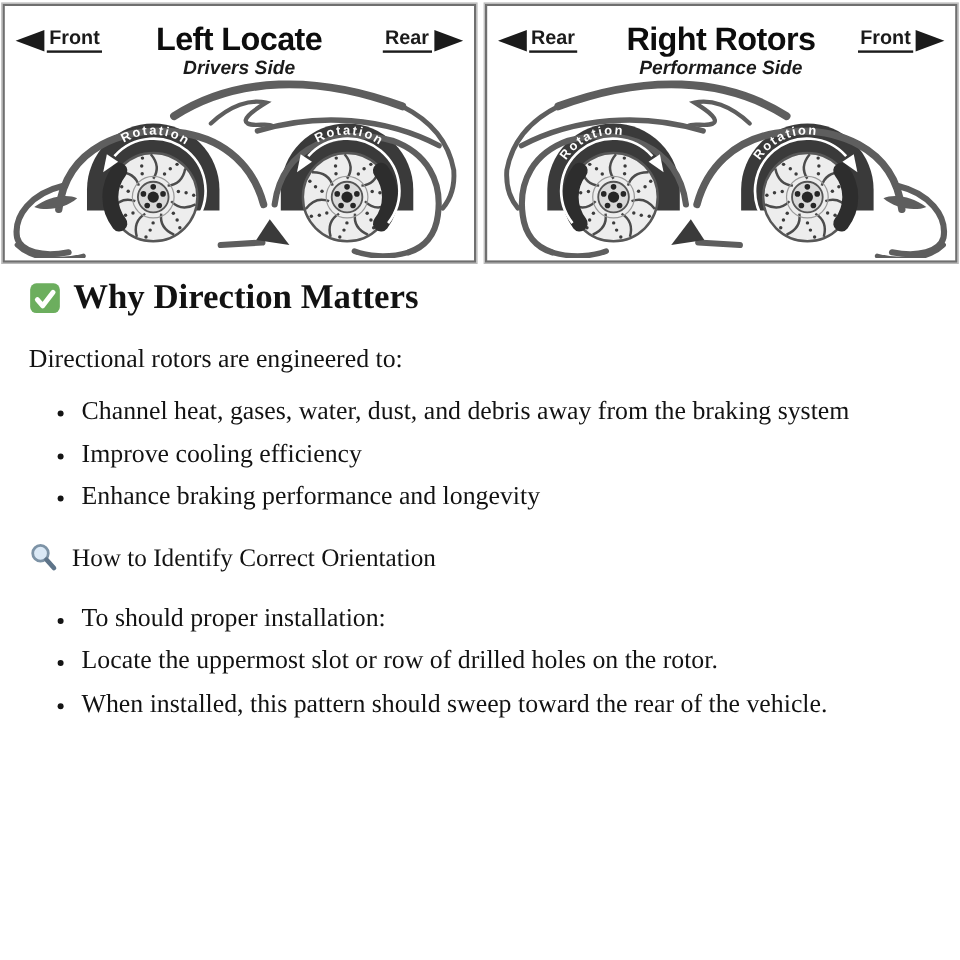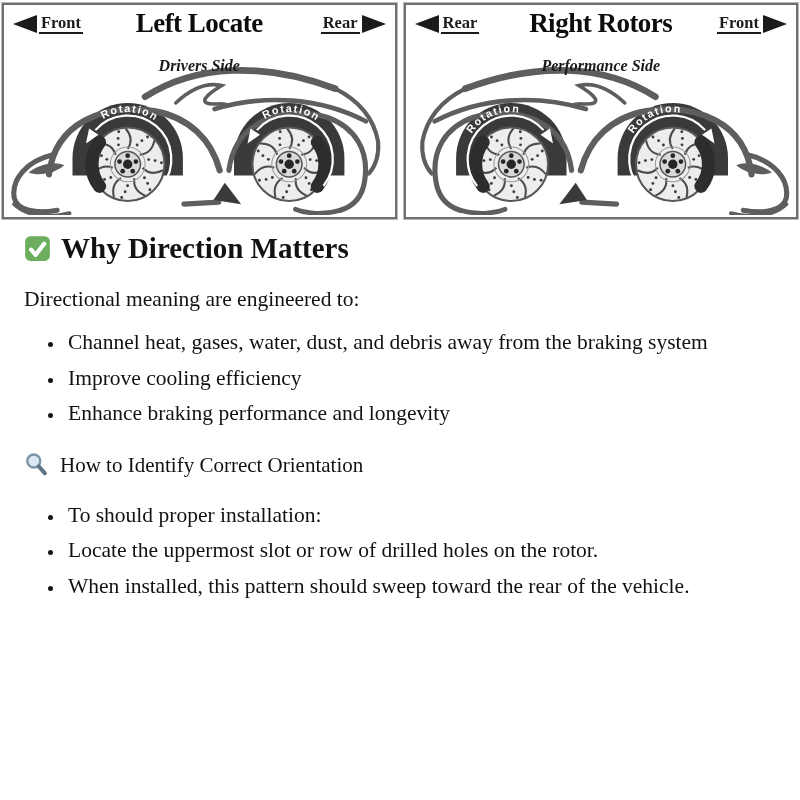--- a/index.html
+++ b/index.html
@@ -1,31 +1,31 @@
 <!DOCTYPE html>
 <html><head>
 <meta charset="utf-8">
 <style>
   html,body{margin:0;padding:0;background:#fff;}
   body{width:800px;font-family:"Liberation Serif","DejaVu Serif",serif;color:#121212;}
 
   
   .figure{display:flex;gap:7px;padding:3px 2px 0 2px;}
   .panel{flex:1;height:212px;position:relative;border:2px solid #6f6f6f;outline:1px solid #b9b9b9;background:#fff;overflow:hidden;}
-  .panel-header{position:absolute;top:5px;left:9px;right:9px;display:grid;grid-template-columns:1fr auto 1fr;align-items:flex-start;font-family:Liberation Serif, serif;z-index:3;}
+  .panel-header{position:absolute;top:15px;left:9px;right:9px;display:grid;grid-template-columns:1fr auto 1fr;align-items:flex-start;font-family:Liberation Sans, sans-serif;z-index:3;}
   .dir{display:flex;align-items:center;gap:2px;margin-top:4px;}
   .dir-left{justify-self:start;}
   .dir-right{justify-self:end;}
   .dir-text{font-weight:bold;font-size:16.5px;color:#1b1b1b;border-bottom:2.5px solid #1b1b1b;padding:0 2px 1px 2px;line-height:1.05;}
   .tri{width:0;height:0;display:inline-block;}
   .tri-left{border-top:9px solid transparent;border-bottom:9px solid transparent;border-right:24px solid #1b1b1b;}
   .tri-right{border-top:9px solid transparent;border-bottom:9px solid transparent;border-left:24px solid #1b1b1b;}
   .panel-titles{text-align:center;}
   .panel-title{font-weight:bold;font-size:27px;line-height:1.02;color:#0d0d0d;letter-spacing:-0.5px;}
-  .panel-subtitle{font-weight:bold;font-style:italic;font-size:16px;color:#1a1a1a;margin-top:19px;}
+  .panel-subtitle{font-weight:bold;font-style:italic;font-size:16px;color:#1a1a1a;margin-top:1px;}
   .car-slot{position:absolute;left:0;right:0;bottom:2px;}
   .car-slot svg{display:block;width:100%;height:auto;}
 
   
   .article{padding:0 26px 0 24px;font-size:21.5px;line-height:36px;}
   .intro{max-width:712px;margin:8px 0 0 0;}
   .h-why{display:flex;align-items:center;gap:10px;font-size:29px;font-weight:bold;margin:14px 0 0 0;line-height:30px;}
   .h-how{display:flex;align-items:center;gap:10px;font-size:21px;font-weight:normal;margin:18px 0 0 0;line-height:30px;}
   .emoji{flex:0 0 auto;display:inline-flex;}
   .lead{margin:18px 0 0 0;}
@@ -307,21 +307,21 @@
   <h2 class="h-why">
     <span class="emoji">
       <svg width="27" height="27" viewBox="0 0 36 36" aria-hidden="true">
         <rect x="1.5" y="1.5" width="33" height="33" rx="7" fill="#6cae5e"></rect>
         <path d="M9.5 19.5 L15.5 26.5 L27 11.5" fill="none" stroke-width="5.5" stroke-linecap="round" stroke-linejoin="round" stroke="#ffffff"></path>
       </svg>
     </span>
     <span>Why Direction Matters</span>
   </h2>
 
-  <p class="lead">Directional meaning are engineered to:</p>
+  <p class="lead">Directional rotors are engineered to:</p>
 
   <ul class="blist">
     <li>Channel heat, gases, water, dust, and debris away from the braking system</li>
     <li>Improve cooling efficiency</li>
     <li>Enhance braking performance and longevity</li>
   </ul>
 
   <h2 class="h-how">
     <span class="emoji">
       <svg width="26" height="26" viewBox="0 0 36 36" aria-hidden="true">

